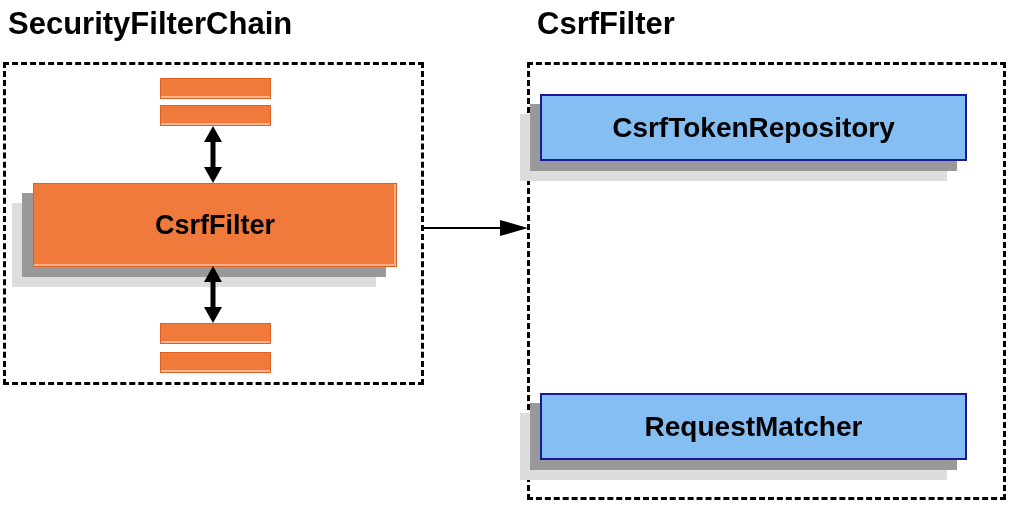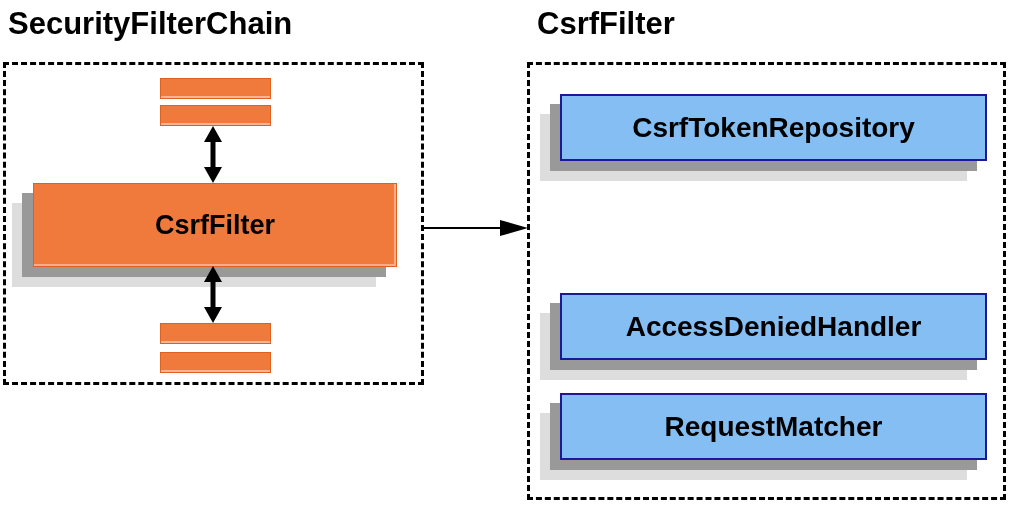--- a/index.html
+++ b/index.html
@@ -57,21 +57,21 @@
     align-items: center;
     justify-content: center;
     font-size: 27px;
     box-shadow:
       inset -2px -2px 0 rgba(255,255,255,0.4),
       -11px 10px 0 0 var(--shadow-dark, #999999),
       -21px 20px 0 0 var(--shadow-light, #DDDDDD);
   }
   .blue-box {
     position: absolute;
-    left: 560px;
+    left: 540px;
     width: 427px;
     height: 67px;
     background: var(--blue-fill, #85BEF2);
     border: 2px solid var(--blue-border, #1A1A99);
     box-sizing: border-box;
     display: flex;
     align-items: center;
     justify-content: center;
     font-size: 28px;
     box-shadow:
@@ -143,21 +143,18 @@
       <line x1="0" y1="14" x2="80" y2="14" stroke="#000000" stroke-width="2"></line>
       <polygon points="105,14 77,6 77,22" fill="#000000"></polygon>
     </svg>
   </div>
 
   <div class="blue-box blue-box-1">
     <span>CsrfTokenRepository</span>
   </div>
 
 
-  <div class="blue-box blue-box-3">
-    <span>AccessDeniedHandler</span>
-  </div>
 
   <div class="blue-box blue-box-4">
     <span>RequestMatcher</span>
   </div>
 
 </div>
 
 </body></html>

